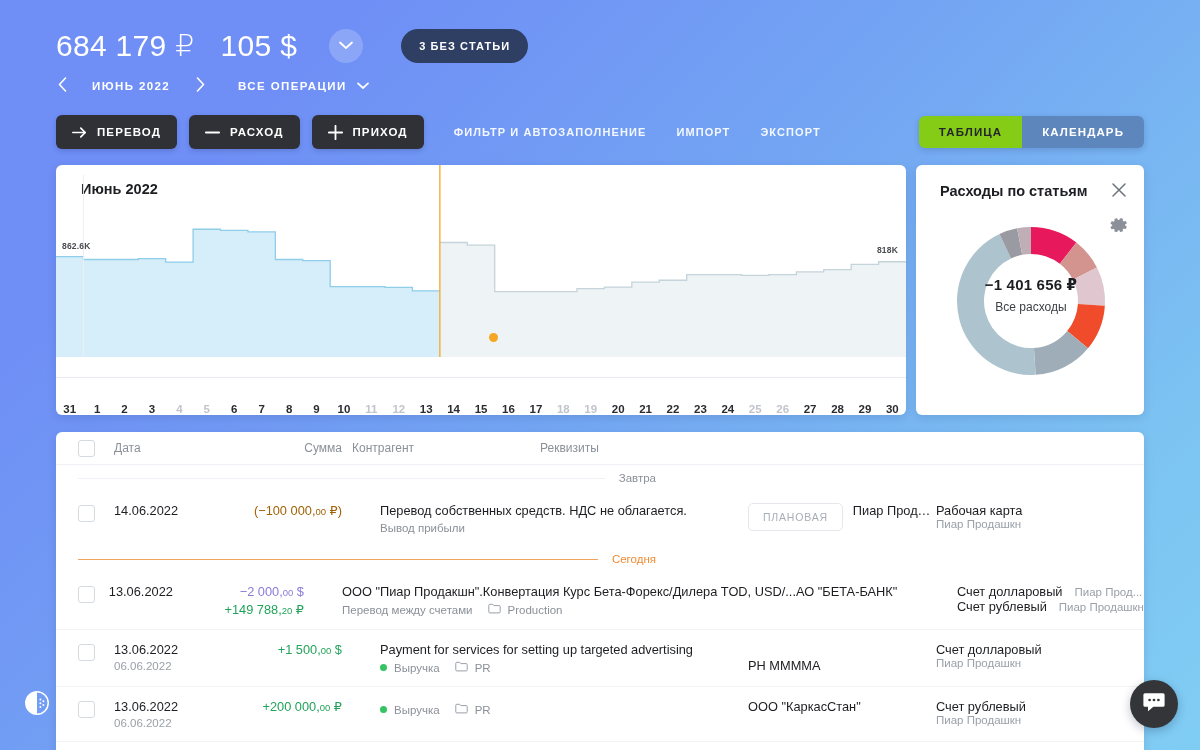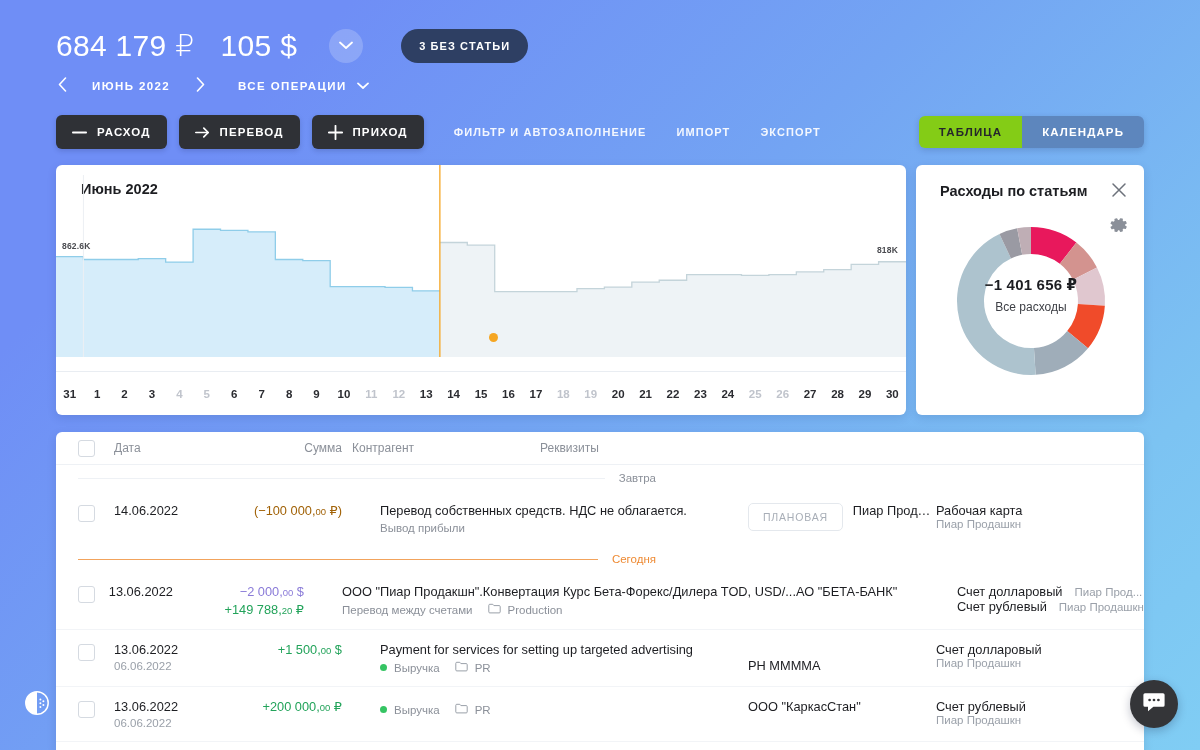--- a/index.html
+++ b/index.html
@@ -78,23 +78,23 @@
     box-shadow: 0 3px 10px rgba(20,40,90,.13);
   }
   .chart-title { position: absolute; left: 25px; top: 16px; font-size: 14.5px; font-weight: bold; color: #1d1e22; }
   .chart-plot { position: absolute; left: 0; top: 0; width: 850px; height: 212px; }
   .ylab {
     position: absolute; font-size: 8.5px; color: #4a4b50; font-weight: bold; letter-spacing: .2px;
   }
   .ylab-left { left: 6px; top: 76px; }
   .ylab-right { right: 8px; top: 80px; }
   .xaxis {
-    position: absolute; left: 0; bottom: 0; width: 850px; height: 44px;
+    position: absolute; left: 0; bottom: 0; width: 850px; height: 38px;
     border-top: 1px solid #e9edf2;
-    display: flex; align-items: center;
+    display: flex; align-items: flex-end;
   }
   .xtick {
     flex: 1 1 0; text-align: center; font-size: 11.5px; font-weight: bold; color: #2b2c31;
   }
   .xtick.dim { color: #c0c4cc; }
   .today-dot { position: absolute; left: 433px; top: 168px; width: 9px; height: 9px; border-radius: 50%; background: #f5a623; }
 
   
   .donut-card {
     position: absolute; left: 916px; top: 165px; width: 228px; height: 250px;
@@ -224,34 +224,34 @@
             <path d="M1 1.4 L6 6 L11 1.4" fill="none" stroke="#ffffff" stroke-width="1.7" stroke-linecap="round" stroke-linejoin="round"></path>
           </svg>
       </span>
     </div>
   </div>
 </div>
 
 <div class="toolbar">
   <div class="btn-dark">
     <span class="g">
-      <svg width="15" height="3" viewBox="0 0 15 3">
-          <rect x="0" y="0.6" width="15" height="1.9" rx="0.9" fill="#fff"></rect>
-        </svg>
-    </span>
-    <span>РАСХОД</span>
-  </div>
-  <div class="btn-dark">
-    <span class="g">
       <svg width="15" height="13" viewBox="0 0 15 13">
           <path d="M0.8 6.5 H13" stroke="#fff" stroke-width="1.7" stroke-linecap="round" fill="none"></path>
           <path d="M8.8 2.2 L13.2 6.5 L8.8 10.8" stroke="#fff" stroke-width="1.7" fill="none" stroke-linecap="round" stroke-linejoin="round"></path>
         </svg>
     </span>
     <span>ПЕРЕВОД</span>
+  </div>
+  <div class="btn-dark">
+    <span class="g">
+      <svg width="15" height="3" viewBox="0 0 15 3">
+          <rect x="0" y="0.6" width="15" height="1.9" rx="0.9" fill="#fff"></rect>
+        </svg>
+    </span>
+    <span>РАСХОД</span>
   </div>
   <div class="btn-dark">
     <span class="g">
       <svg width="15" height="15" viewBox="0 0 15 15">
           <path d="M7.5 0.8 V14.2 M0.8 7.5 H14.2" stroke="#fff" stroke-width="1.8" stroke-linecap="round"></path>
         </svg>
     </span>
     <span>ПРИХОД</span>
   </div>
   <div class="link-light">ФИЛЬТР И АВТОЗАПОЛНЕНИЕ</div>

